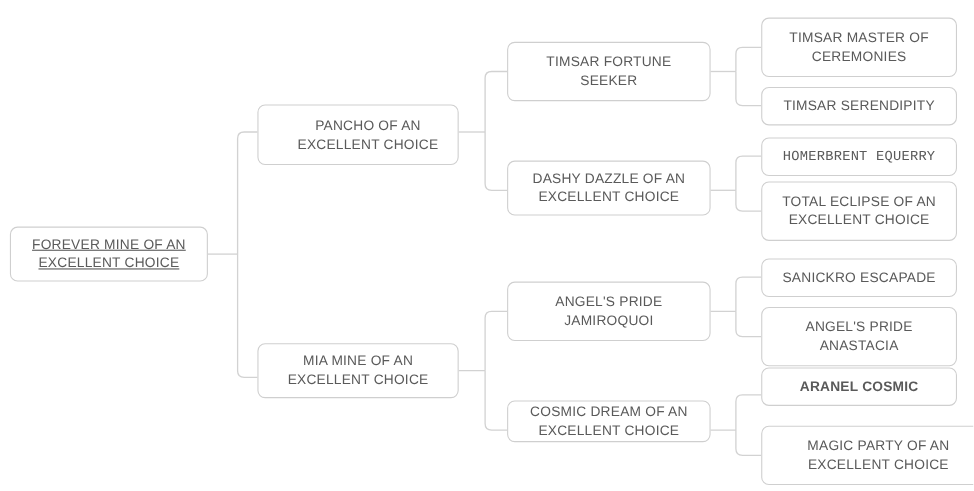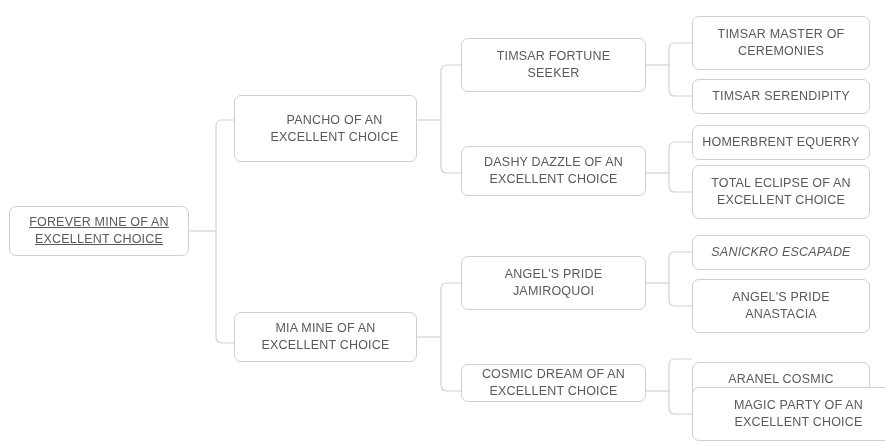--- a/index.html
+++ b/index.html
@@ -81,21 +81,21 @@
       <path d="M 646 391 L 669 391"></path>
       <path d="M 669 391 L 669 365 Q 669 359 675 359 L 692 359"></path>
       <path d="M 669 391 L 669 408 Q 669 414 675 414 L 692 414"></path>
     </g>
   </svg>
 
   <div class="node-box" style="left:9px; top:206px; width:180px; height:50px;text-decoration:underline;">
     <span class="node-label">FOREVER MINE OF AN EXCELLENT CHOICE</span>
   </div>
 
-  <div class="node-box" style="left:234px; top:95px; width:183px; height:67px;padding-left:26px;">
+  <div class="node-box" style="left:234px; top:95px; width:183px; height:55px;padding-left:26px;">
     <span class="node-label">PANCHO OF AN EXCELLENT CHOICE</span>
   </div>
   <div class="node-box" style="left:234px; top:312px; width:183px; height:50px;">
     <span class="node-label">MIA MINE OF AN EXCELLENT CHOICE</span>
   </div>
 
   <div class="node-box" style="left:461px; top:38px; width:185px; height:54px;">
     <span class="node-label">TIMSAR FORTUNE SEEKER</span>
   </div>
   <div class="node-box" style="left:461px; top:146px; width:185px; height:50px;">
@@ -107,32 +107,32 @@
   <div class="node-box" style="left:461px; top:364px; width:185px; height:38px;">
     <span class="node-label">COSMIC DREAM OF AN EXCELLENT CHOICE</span>
   </div>
 
   <div class="node-box" style="left:692px; top:16px; width:178px; height:54px;">
     <span class="node-label">TIMSAR MASTER OF CEREMONIES</span>
   </div>
   <div class="node-box" style="left:692px; top:79px; width:178px; height:35px;">
     <span class="node-label">TIMSAR SERENDIPITY</span>
   </div>
-  <div class="node-box" style="left:692px; top:125px; width:178px; height:35px;">
+  <div class="node-box" style="left:692px; top:125px; width:178px; height:35px;font-family:Liberation Mono, monospace;">
     <span class="node-label">HOMERBRENT EQUERRY</span>
   </div>
   <div class="node-box" style="left:692px; top:165px; width:178px; height:54px;">
     <span class="node-label">TOTAL ECLIPSE OF AN EXCELLENT CHOICE</span>
   </div>
-  <div class="node-box" style="left:692px; top:235px; width:178px; height:35px;font-style:italic;">
+  <div class="node-box" style="left:692px; top:235px; width:178px; height:35px;">
     <span class="node-label">SANICKRO ESCAPADE</span>
   </div>
   <div class="node-box" style="left:692px; top:279px; width:178px; height:54px;">
     <span class="node-label">ANGEL'S PRIDE ANASTACIA</span>
   </div>
-  <div class="node-box" style="left:692px; top:362px; width:178px; height:35px;">
+  <div class="node-box" style="left:692px; top:334px; width:178px; height:35px;font-weight:bold;">
     <span class="node-label">ARANEL COSMIC</span>
   </div>
   <div class="node-box" style="left:692px; top:387px; width:213px; height:54px;">
     <span class="node-label">MAGIC PARTY OF AN EXCELLENT CHOICE</span>
   </div>
 
 </div>
 
 </body></html>

